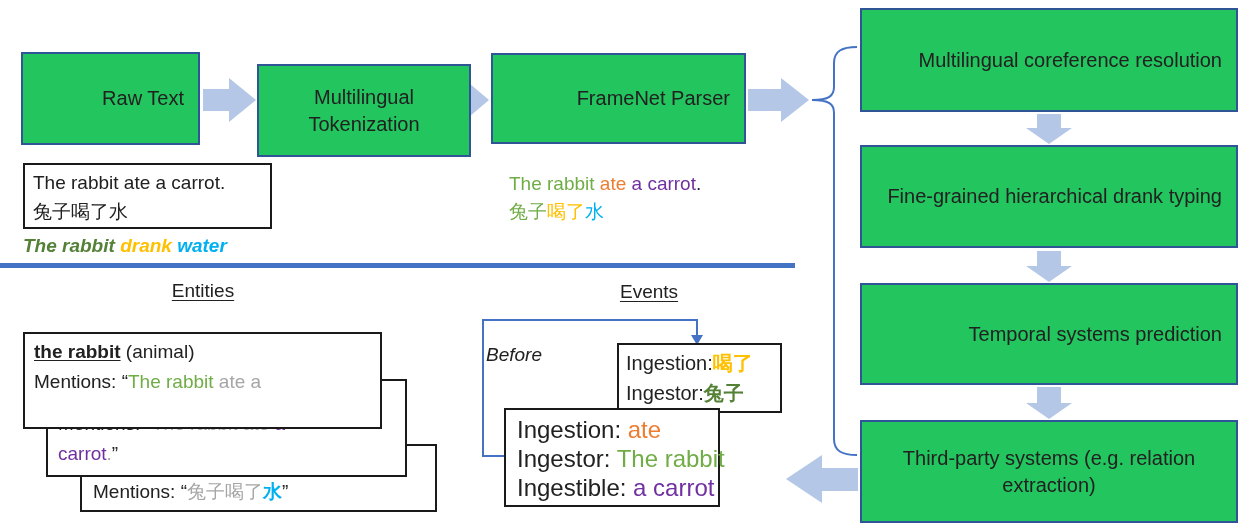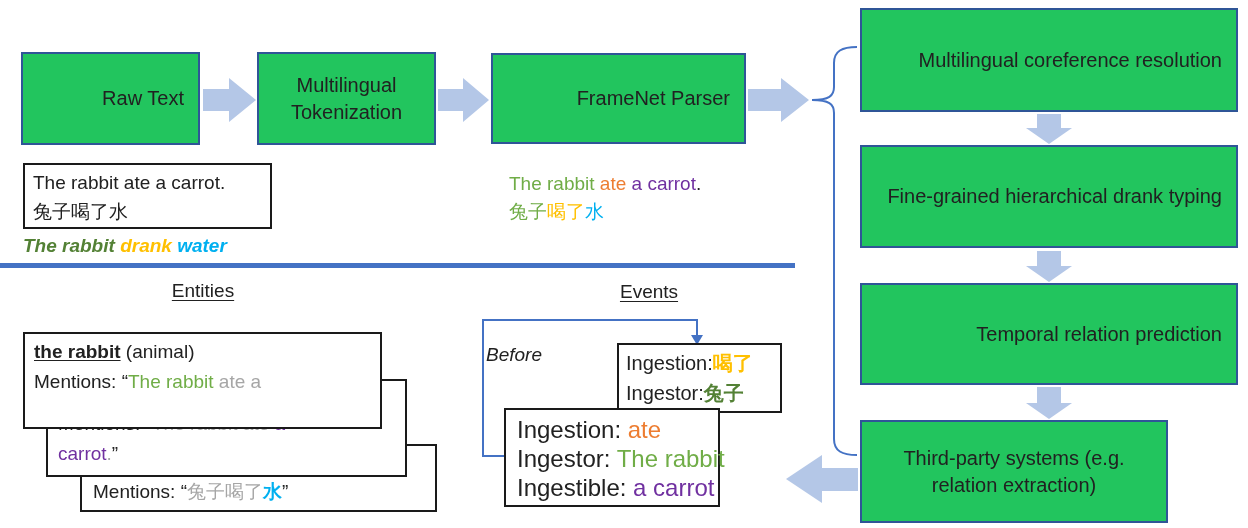--- a/index.html
+++ b/index.html
@@ -58,21 +58,21 @@
 
     <path class="thin" d="M857,47 C842,47 834,51 834,63 L834,87 C834,96 829,100 812,100 C829,100 834,104 834,113 L834,439 C834,451 842,455 857,455"></path>
 
     <polyline class="thin" points="504,456 483,456 483,320 697,320 697,336"></polyline>
     <polygon class="thinfill" points="691,335 703,335 697,345"></polygon>
   </svg>
 
   <div class="pbox" style="left:21px;top:52px;width:179px;height:93px;">
     <span>Raw Text</span>
   </div>
-  <div class="pbox" style="left:257px;top:52px;width:179px;height:93px;">
+  <div class="pbox" style="left:257px;top:64px;width:214px;height:93px;">
     <span>Multilingual Tokenization</span>
   </div>
   <div class="pbox" style="left:491px;top:53px;width:255px;height:91px;">
     <span>FrameNet Parser</span>
   </div>
 
   <div class="dbox" style="left:23px;top:163px;width:249px;height:66px;padding:3px 8px;line-height:29px;">
     <div class="nowrap">The rabbit ate a carrot.</div>
     <div class="nowrap">兔子喝了水</div>
   </div>
@@ -90,23 +90,23 @@
     <span class="g">兔子</span><span class="gd">喝了</span><span class="c">水</span>
   </div>
 
   <div class="pbox" style="left:860px;top:8px;width:378px;height:104px;">
     <span>Multilingual coreference resolution</span>
   </div>
   <div class="pbox" style="left:860px;top:145px;width:378px;height:103px;">
     <span>Fine-grained hierarchical drank typing</span>
   </div>
   <div class="pbox" style="left:860px;top:283px;width:378px;height:102px;">
-    <span>Temporal relation prediction</span>
+    <span>Temporal systems prediction</span>
   </div>
-  <div class="pbox" style="left:860px;top:420px;width:308px;height:103px;">
+  <div class="pbox" style="left:860px;top:420px;width:378px;height:103px;">
     <span>Third-party systems (e.g. relation extraction)</span>
   </div>
 
   <div class="abs center" style="left:23px;top:280px;width:360px;">
     <span class="heading">Entities</span>
   </div>
 
   <div class="dbox" style="left:23px;top:332px;width:359px;height:97px;z-index:3;padding:3px 9px;line-height:30px;">
     <div class="nowrap">
       <span class="b u">the rabbit</span><span> (animal)</span>

